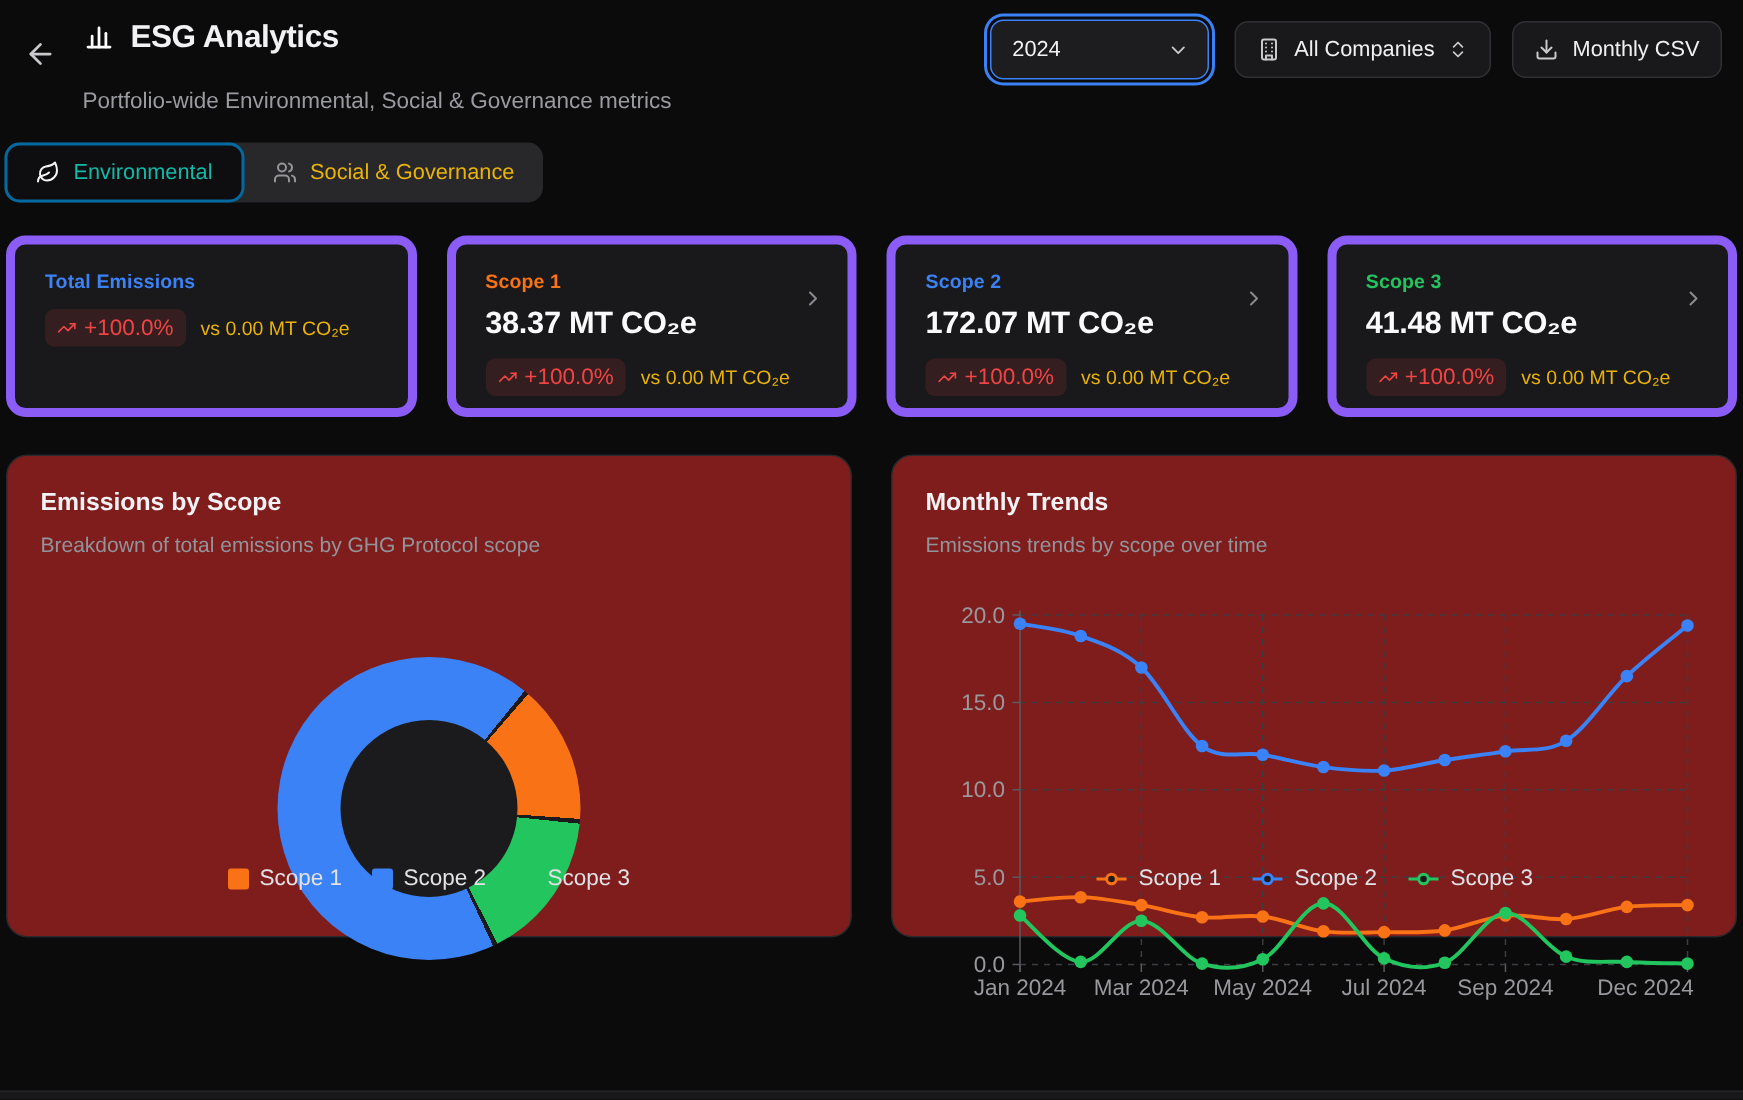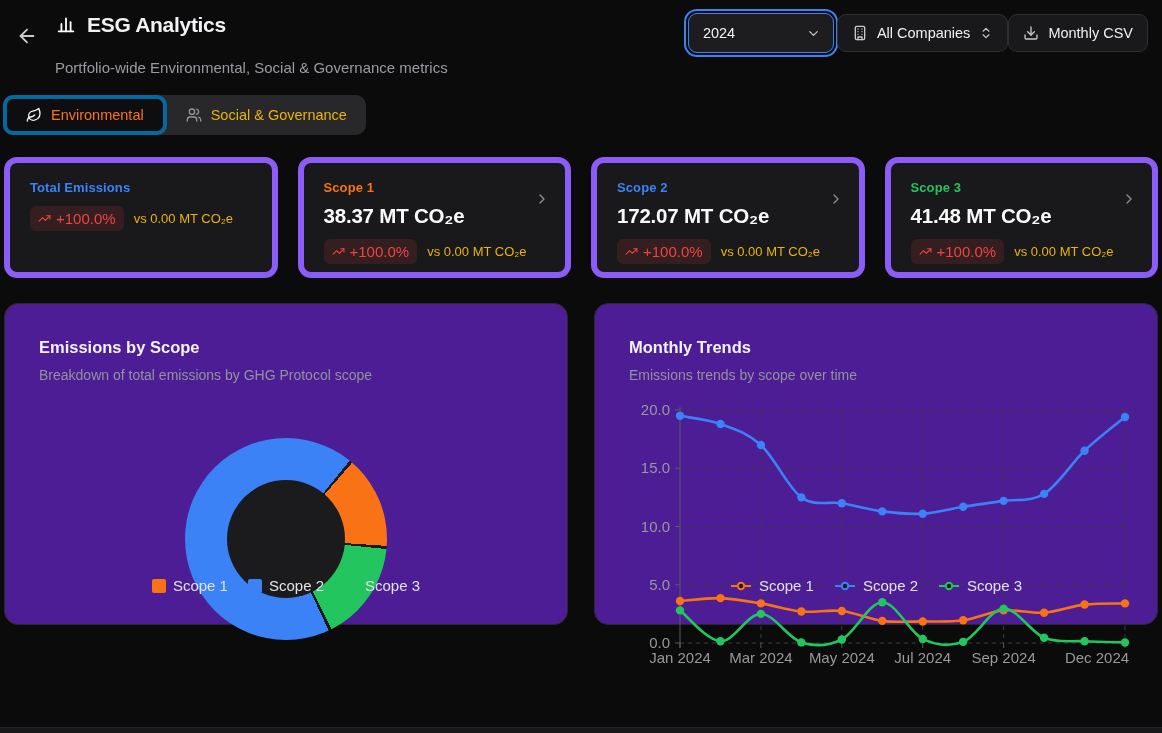--- a/index.html
+++ b/index.html
@@ -11,55 +11,55 @@
   }
   svg { display:block; }
 
   
   .topbar { display:flex; align-items:flex-start; padding:13px 14px 0 12px; position:relative; }
   .back-btn { background:none; border:none; color:#e8e8ea; width:30px; height:30px; margin-top:9px; padding:0; cursor:pointer; }
   .title-wrap { margin-left:13px; }
   .title-row { display:flex; align-items:flex-start; gap:10px; }
   .app-title { font-size:21px; font-weight:bold; margin:0; letter-spacing:-0.3px; }
   .subtitle { color:#9a9aa1; font-size:15px; margin-top:22px; }
-  .controls { position:absolute; right:14px; top:11px; display:flex; align-items:flex-start; }
+  .controls { position:absolute; right:14px; top:11px; display:flex; gap:14px; align-items:flex-start; }
   .year-select {
     width:146px; height:40px; background:#1d1d20; color:#f2f2f4;
     border:1.5px solid #3b82f6; border-radius:9px;
     box-shadow:0 0 0 2px #0b0b0c, 0 0 0 4px #3b82f6;
     display:inline-flex; align-items:center; justify-content:space-between;
     padding:0 12px 0 14px; font-size:14.5px; font-family:inherit; cursor:pointer; margin:2px 3px 0 0;
   }
   .ctl-btn {
     height:38px; background:#19191b; color:#f0f0f2; border:1px solid #303034; border-radius:9px;
     display:inline-flex; align-items:center; gap:9px; padding:0 14px; font-size:14.5px;
     font-family:inherit; cursor:pointer; margin-top:3px;
   }
   .icon { color:#c9c9ce; display:inline-flex; }
 
   
   .tabs { margin:19px 0 0 3px; display:inline-flex; align-items:stretch; background:#28282b; border-radius:10px; }
   .tab { display:inline-flex; align-items:center; gap:9px; font-size:14.5px; font-family:inherit;
          border:none; background:transparent; color:#eab308; padding:0 19px; height:40px; border-radius:10px; cursor:pointer; }
-  .tab.active { background:#0e0e10; border:4px solid #0369a1; color:#f97316; }
+  .tab.active { background:#0e0e10; border:2px solid #0369a1; color:#14b8a6; }
 
   
   .cards { display:grid; grid-template-columns:repeat(4,1fr); gap:20px; margin:22px 4px 0; }
   .card { background:#19191b; border:6px solid #8b5cf6; border-radius:13px; padding:17px 20px; position:relative; height:121px; }
   .card-label { font-size:13px; font-weight:bold; letter-spacing:0.1px; }
   .card-value { font-size:20.5px; font-weight:bold; margin-top:9px; letter-spacing:-0.2px; color:#fafafa; }
   .card-meta { margin-top:11px; display:flex; align-items:center; gap:10px; }
   .badge { display:inline-flex; align-items:center; gap:5px; background:rgba(239,68,68,0.13);
            color:#ef4444; font-size:15px; padding:4px 8px; border-radius:6px; }
   .comparison { color:#eab308; font-size:13px; }
   .card-chevron { position:absolute; right:15px; top:28px; color:#8b8b92; background:none; border:none; padding:0; cursor:pointer; }
 
   
   .panels { display:grid; grid-template-columns:1fr 1fr; gap:26px; margin:25px 4px 0; }
-  .panel { background:#4c1d95; border:1px solid #29292d; border-radius:14px; height:322px; position:relative; padding:34px; }
+  .panel { background:#7f1d1d; border:1px solid #29292d; border-radius:14px; height:322px; position:relative; padding:22px; }
   .panel-title { font-size:16.5px; font-weight:bold; }
   .panel-subtitle { font-size:14px; color:#93939a; margin-top:10px; }
 
   .donut { position:absolute; width:202px; height:202px; border-radius:50%; left:50%; top:134px; transform:translateX(-50%); }
   .donut-hole { position:absolute; inset:42px; border-radius:50%; background:#1b1b1d; }
 
   .chart-legend { position:absolute; bottom:30px; left:0; right:0; display:flex; justify-content:center;
                   align-items:center; gap:20px; font-size:15px; color:#e2e2e6; }
   .legend-item { display:inline-flex; align-items:center; gap:7px; }
   .swatch { width:14px; height:14px; border-radius:2px; display:inline-block; }

